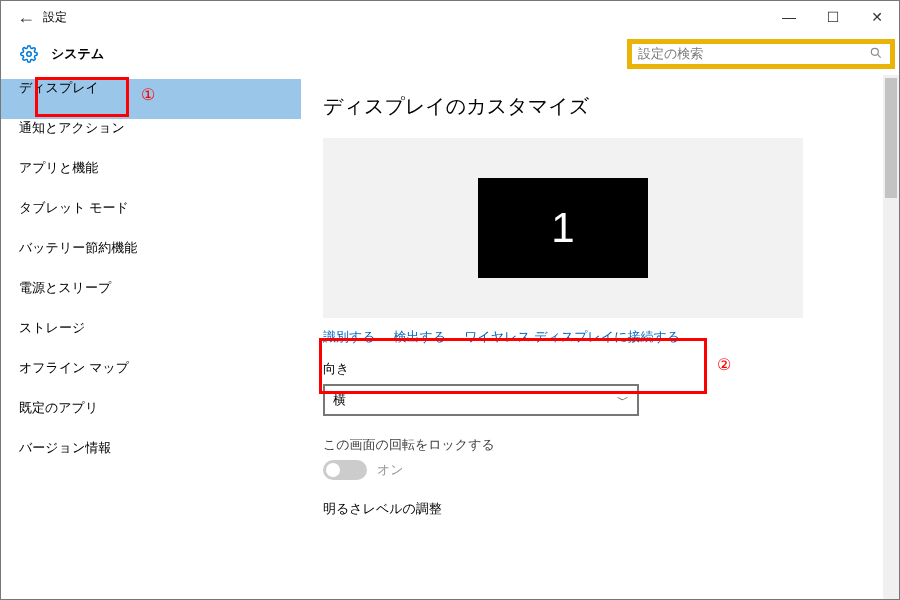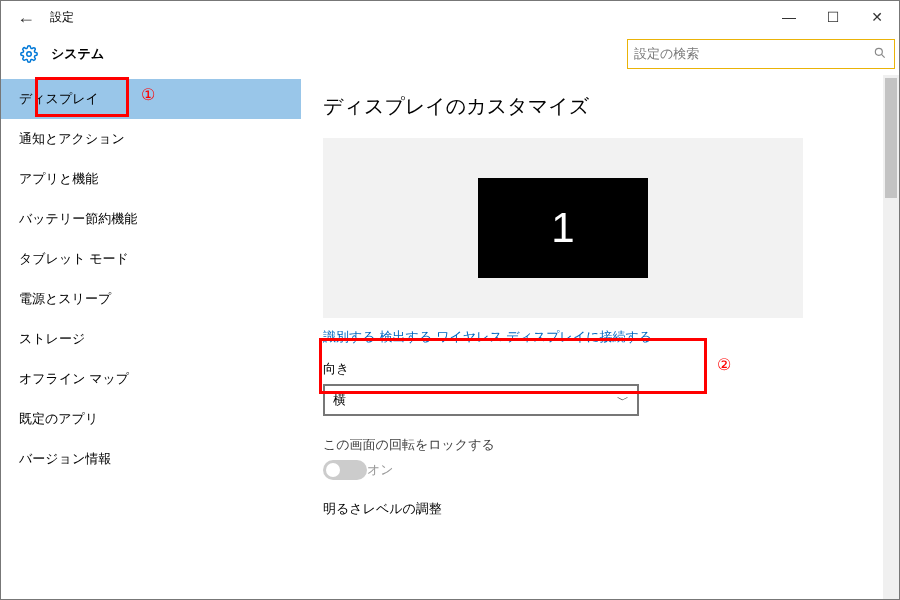--- a/index.html
+++ b/index.html
@@ -2,61 +2,61 @@
 <html><head>
 <meta charset="utf-8">
 <style>
   * { box-sizing: border-box; margin: 0; padding: 0; }
   body { font-family: "Yu Gothic UI", "Segoe UI", Meiryo, sans-serif; font-size: 13px; color: #000; background: #fff; }
   .window { width: 900px; height: 600px; border: 1px solid #777; position: relative; overflow: hidden; display: flex; flex-direction: column; }
 
   
   .titlebar { height: 32px; display: flex; align-items: center; padding-left: 10px; }
   .titlebar .back { width: 30px; font-size: 18px; text-align: center; color: #333; }
-  .titlebar .title { margin-left: 9px; font-size: 12px; }
+  .titlebar .title { margin-left: 2px; font-size: 12px; }
   .titlebar .spacer { flex: 1; }
   .titlebar .ctl { width: 44px; height: 32px; display: flex; align-items: center; justify-content: center; font-size: 14px; color: #333; }
 
   
   .headerrow { height: 42px; display: flex; align-items: center; padding: 0 4px 0 18px; }
   .headerrow .gear { width: 20px; height: 20px; margin-right: 12px; color: #0078d7; display:flex; align-items:center; justify-content:center;}
   .headerrow .section-title { font-weight: bold; font-size: 13px; }
   .headerrow .spacer { flex: 1; }
-  .headerrow .search { width: 268px; height: 30px; border: 1px solid #eab308; display: flex; align-items: center; padding: 0 6px; color: #777; font-size: 13px; }
+  .headerrow .search { width: 268px; height: 30px; border: 5px solid #eab308; display: flex; align-items: center; padding: 0 6px; color: #777; font-size: 13px; }
   .headerrow .search .ph { flex: 1; }
   .headerrow .search .sicon { width: 16px; text-align: center; }
 
   
   .body { flex: 1; display: flex; overflow: hidden; }
   .sidebar { width: 300px; border-right: none; padding-top: 4px; }
-  .sidebar .item { height: 40px; display: flex; align-items: center; padding-left: 18px; font-size: 13px; }
+  .sidebar .item { height: 40px; display: flex; align-items: flex-start; padding-left: 18px; font-size: 13px; }
   .sidebar .item.active { background: #99c6e9; }
 
   .main { flex: 1; position: relative; overflow: hidden; padding: 18px 30px 0 22px; }
   .main h1 { font-size: 20px; font-weight: 400; margin-bottom: 18px; }
   .preview { width: 480px; height: 180px; background: #f2f2f2; display: flex; align-items: center; justify-content: center; margin-bottom: 10px; }
   .preview .monitor { width: 170px; height: 100px; background: #000; color: #fff; display: flex; align-items: center; justify-content: center; font-size: 42px; font-weight: 300; font-family: "Segoe UI Light","Segoe UI",sans-serif;}
-  .links { display: flex; gap: 4px; margin-bottom: 14px; font-size: 13px; }
+  .links { display: flex; gap: 18px; margin-bottom: 14px; font-size: 13px; }
   .links a { color: #0067c0; text-decoration: none; }
 
   .slider-block { padding: 6px 8px 10px 6px; width: 372px; }
   .slider-block .lbl { font-size: 13px; margin-bottom: 6px; }
   .slider { position: relative; width: 244px; height: 20px; }
   .track { position: absolute; top: 9px; left: 0; right: 0; height: 2px; background: #666; }
   .track .fill { position: absolute; top: 0; left: 0; height: 2px; background: #0067c0; }
   .thumb { position: absolute; top: 1px; width: 8px; height: 22px; background: #0067c0; border-radius: 3px; transform: translateX(-50%); }
 
   .field { margin-top: 4px; }
   .field .flabel { font-size: 13px; margin-bottom: 6px; }
   .select { width: 316px; height: 32px; border: 2px solid #777; display: flex; align-items: center; padding: 0 8px; font-size: 13px; }
   .select .sval { flex: 1; }
   .select .chev { font-size: 12px; color: #444; }
 
   .locklabel { margin-top: 20px; color: #404040; font-size: 13px; }
-  .togglewrap { display: flex; align-items: center; margin-top: 6px; }
+  .togglewrap { display: flex; align-items: center; gap: 10px; margin-top: 6px; }
   .toggle { width: 44px; height: 20px; border-radius: 10px; background: #ccc; position: relative; }
   .toggle .knob { position: absolute; left: 3px; top: 3px; width: 14px; height: 14px; background: #fff; border-radius: 50%; }
   .toggletext { color: #9a9a9a; font-size: 13px; }
 
   .brightlabel { margin-top: 20px; font-size: 13px; }
 
   
   .anno { position: absolute; border: 3px solid #ff0000; pointer-events: none; }
   .annonum { position: absolute; color: #ff0000; font-size: 16px; pointer-events: none; }
 
@@ -104,24 +104,24 @@
       <div class="item active">
           <span>ディスプレイ</span>
         </div>
       <div class="item">
           <span>通知とアクション</span>
         </div>
       <div class="item">
           <span>アプリと機能</span>
         </div>
       <div class="item">
-          <span>バッテリー節約機能</span>
+          <span>タブレット モード</span>
         </div>
       <div class="item">
-          <span>タブレット モード</span>
+          <span>バッテリー節約機能</span>
         </div>
       <div class="item">
           <span>電源とスリープ</span>
         </div>
       <div class="item">
           <span>ストレージ</span>
         </div>
       <div class="item">
           <span>オフライン マップ</span>
         </div>

